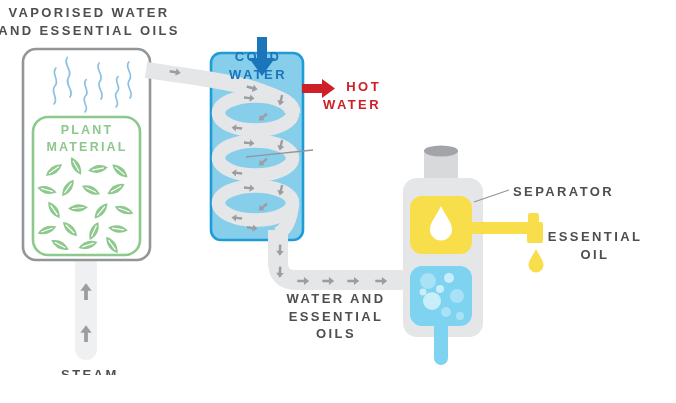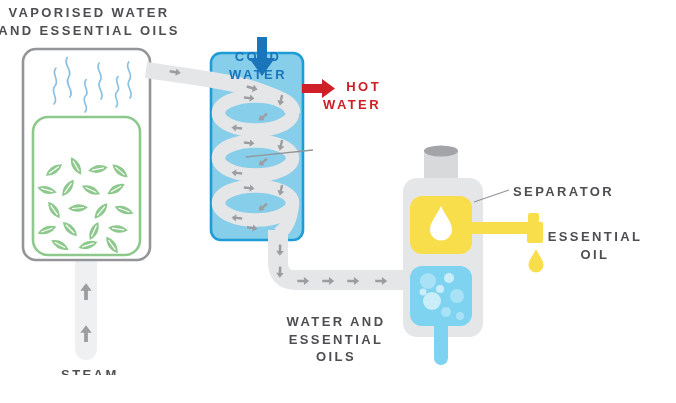--- a/index.html
+++ b/index.html
@@ -16,21 +16,21 @@
   svg{position:absolute;inset:0;}
   .label{position:absolute;font-weight:bold;font-size:13px;letter-spacing:2.4px;
          line-height:17.5px;color:var(--ink);white-space:pre-line;text-align:center;}
   .cx{transform:translateX(-50%);}
   .lab-vap{left:89px;top:4px;}
   .lab-cold{left:258px;top:3px;color:var(--blue);margin-top:45px;}
   .lab-hot{left:352px;top:78px;color:var(--red);text-align:right;}
   .lab-condenser{left:315px;top:141px;text-align:left;}
   .lab-separator{left:513px;top:183px;text-align:center;}
   .lab-essoil{left:595px;top:228px;}
-  .lab-wateroils{left:336px;top:290px;margin-top:23px;}
+  .lab-wateroils{left:336px;top:290px;}
   .lab-floral{left:458px;top:364px;}
   .lab-steam{left:86px;top:366px;text-align:right;}
   .lab-plant{left:87px;top:122px;color:var(--green);font-size:12.5px;letter-spacing:2.2px;line-height:17px;}
   
   .vessel{fill:#fff;stroke:var(--outline);stroke-width:2.6;}
   .greenbox{fill:#fff;stroke:var(--green);stroke-width:2.6;}
   .steam{fill:none;stroke:var(--steamline);stroke-width:1.7;stroke-linecap:round;}
   .leafbody{fill:var(--green);}
   .vein{stroke:#fff;stroke-width:1.2;fill:none;}
   .steampipe{fill:var(--pipe-light);}
@@ -208,14 +208,16 @@
   <div class="label cx lab-hot">HOT
 WATER</div>
   <div class="label lab-separator">SEPARATOR</div>
   <div class="label cx lab-essoil">ESSENTIAL
 OIL</div>
   <div class="label cx lab-wateroils">WATER AND
 ESSENTIAL
 OILS</div>
   <div class="label cx lab-steam">STEAM
 SUPPLY</div>
+  <div class="label cx lab-plant">PLANT
+MATERIAL</div>
 
 </div>
 
 </body></html>

